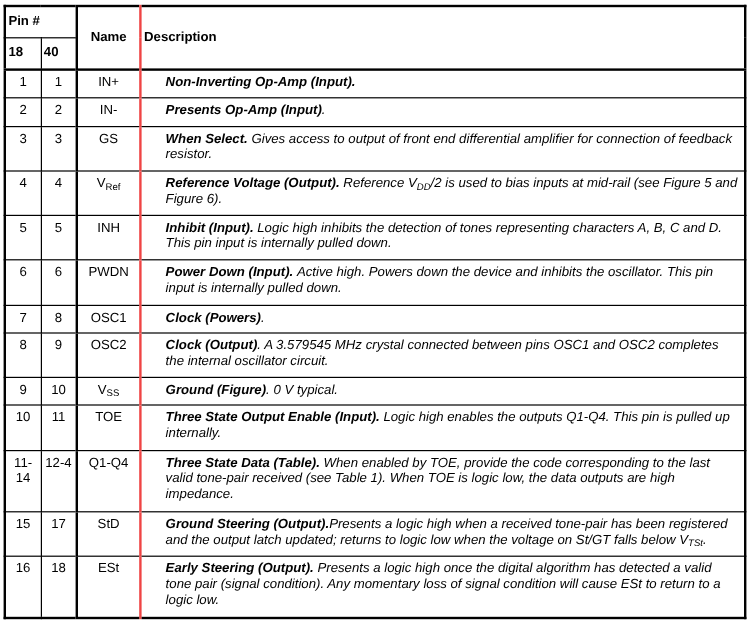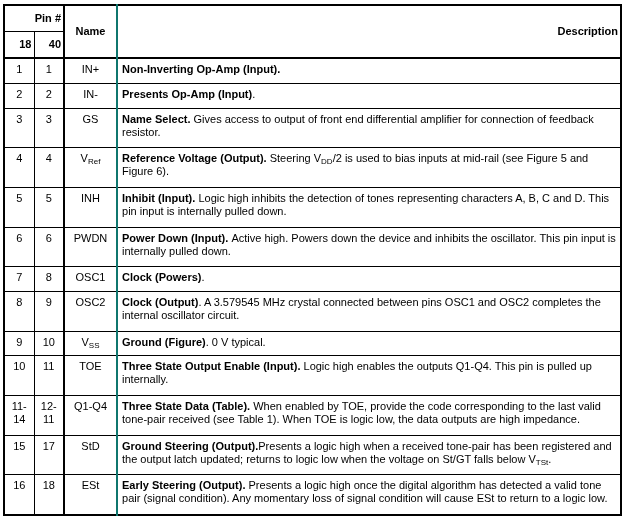--- a/index.html
+++ b/index.html
@@ -21,34 +21,34 @@
     font-size: 11px;
   }
   th, td {
     border: 1px solid #000;
     padding: 4px 3px;
     line-height: 13px;
     vertical-align: top;
   }
   thead th {
     font-weight: bold;
-    text-align: right;
+    text-align: left;
     vertical-align: middle;
     padding: 2px;
   }
   thead { border-bottom: 2px solid #000; }
   tr.hrow1 { height: 26px; }
   tr.hrow2 { height: 27px; }
   td.pin { text-align: center; }
   td.name, th.name {
     text-align: center;
     border-left: 2px solid #000;
-    border-right: 2px solid #0f766e;
+    border-right: 2px solid #ef4444;
   }
-  td.desc { text-align: left; padding-left: 4px; padding-right: 4px; }
+  td.desc { text-align: left; padding-left: 20px; padding-right: 4px; font-style: italic; }
   .b { font-weight: bold; }
   sub {
     font-size: 8px;
     line-height: 0;
     vertical-align: -2px;
   }
 </style>
 </head>
 <body>
 
@@ -80,27 +80,27 @@
       <tr>
         <td class="pin">2</td>
         <td class="pin">2</td>
         <td class="name"><span>IN-</span></td>
         <td class="desc"><span class="b">Presents Op-Amp (Input)</span><span>.</span></td>
       </tr>
       <tr>
         <td class="pin">3</td>
         <td class="pin">3</td>
         <td class="name"><span>GS</span></td>
-        <td class="desc"><span class="b">Name Select. </span><span>Gives access to output of front end differential amplifier for connection of feedback resistor.</span></td>
+        <td class="desc"><span class="b">When Select. </span><span>Gives access to output of front end differential amplifier for connection of feedback resistor.</span></td>
       </tr>
       <tr>
         <td class="pin">4</td>
         <td class="pin">4</td>
         <td class="name"><span>V</span><sub>Ref</sub></td>
-        <td class="desc"><span class="b">Reference Voltage (Output). </span><span>Steering V</span><sub>DD</sub><span>/2 is used to bias inputs at mid-rail (see Figure 5 and Figure 6).</span></td>
+        <td class="desc"><span class="b">Reference Voltage (Output). </span><span>Reference V</span><sub>DD</sub><span>/2 is used to bias inputs at mid-rail (see Figure 5 and Figure 6).</span></td>
       </tr>
       <tr>
         <td class="pin">5</td>
         <td class="pin">5</td>
         <td class="name"><span>INH</span></td>
         <td class="desc"><span class="b">Inhibit (Input). </span><span>Logic high inhibits the detection of tones representing characters A, B, C and D. This pin input is internally pulled down.</span></td>
       </tr>
       <tr>
         <td class="pin">6</td>
         <td class="pin">6</td>
@@ -126,21 +126,21 @@
         <td class="desc"><span class="b">Ground (Figure)</span><span>. 0 V typical.</span></td>
       </tr>
       <tr>
         <td class="pin">10</td>
         <td class="pin">11</td>
         <td class="name"><span>TOE</span></td>
         <td class="desc"><span class="b">Three State Output Enable (Input). </span><span>Logic high enables the outputs Q1-Q4. This pin is pulled up internally.</span></td>
       </tr>
       <tr>
         <td class="pin">11-14</td>
-        <td class="pin">12-11</td>
+        <td class="pin">12-4</td>
         <td class="name"><span>Q1-Q4</span></td>
         <td class="desc"><span class="b">Three State Data (Table). </span><span>When enabled by TOE, provide the code corresponding to the last valid tone-pair received (see Table 1). When TOE is logic low, the data outputs are high impedance.</span></td>
       </tr>
       <tr>
         <td class="pin">15</td>
         <td class="pin">17</td>
         <td class="name"><span>StD</span></td>
         <td class="desc"><span class="b">Ground Steering (Output).</span><span>Presents a logic high when a received tone-pair has been registered and the output latch updated; returns to logic low when the voltage on St/GT falls below V</span><sub>TSt</sub><span>.</span></td>
       </tr>
       <tr>

